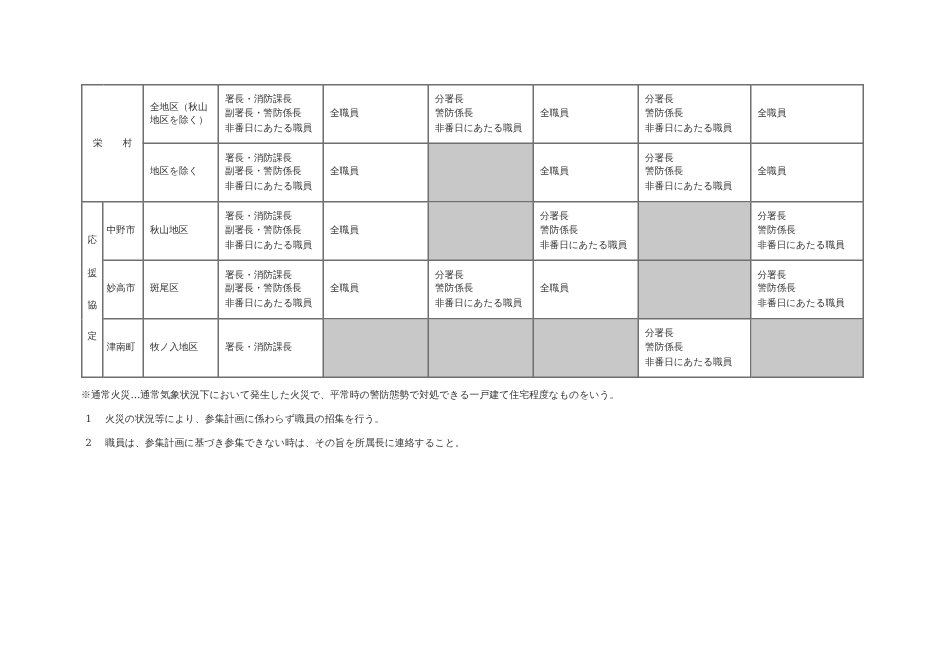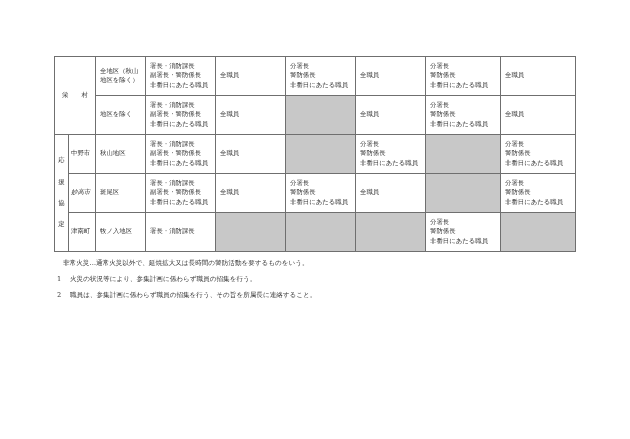--- a/index.html
+++ b/index.html
@@ -121,21 +121,21 @@
           <span class="line">非番日にあたる職員</span>
         </td>
         <td class="gray" style="background: rgb(200, 200, 200);"></td>
         <td>
           <span class="line">分署長</span>
           <span class="line">警防係長</span>
           <span class="line">非番日にあたる職員</span>
         </td>
       </tr>
       <tr>
-        <td style="padding: 0px 2px; font-style: italic;">妙高市</td>
+        <td style="padding: 0px 2px;">妙高市</td>
         <td>斑尾区</td>
         <td>
           <span class="line">署長・消防課長</span>
           <span class="line">副署長・警防係長</span>
           <span class="line">非番日にあたる職員</span>
         </td>
         <td>
           <span class="line">全職員</span>
         </td>
         <td>
@@ -166,16 +166,16 @@
           <span class="line">分署長</span>
           <span class="line">警防係長</span>
           <span class="line">非番日にあたる職員</span>
         </td>
         <td class="gray" style="background: rgb(200, 200, 200);"></td>
       </tr>
     </tbody>
 </table>
 
 <div class="notes">
-  <div class="ind">非常火災…通常火災以外で、延焼拡大又は長時間の警防活動を要するものをいう。</div>
+  <div>※通常火災…通常気象状況下において発生した火災で、平常時の警防態勢で対処できる一戸建て住宅程度なものをいう。</div>
   <div><span class="num">1</span><span>火災の状況等により、参集計画に係わらず職員の招集を行う。</span></div>
-  <div><span class="num">2</span><span>職員は、参集計画に係わらず職員の招集を行う、その旨を所属長に連絡すること。</span></div>
+  <div><span class="num">2</span><span>職員は、参集計画に基づき参集できない時は、その旨を所属長に連絡すること。</span></div>
 </div>
 
 </body></html>

